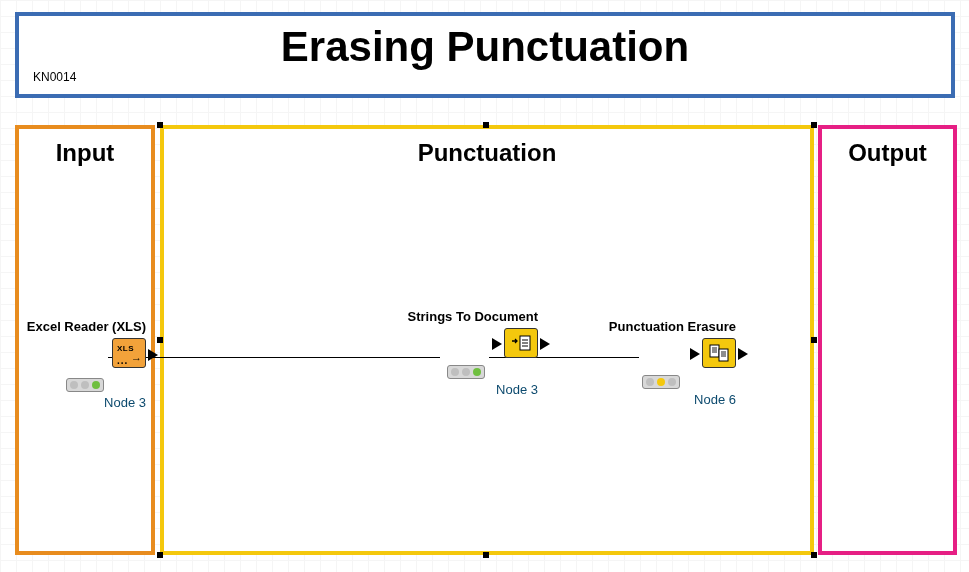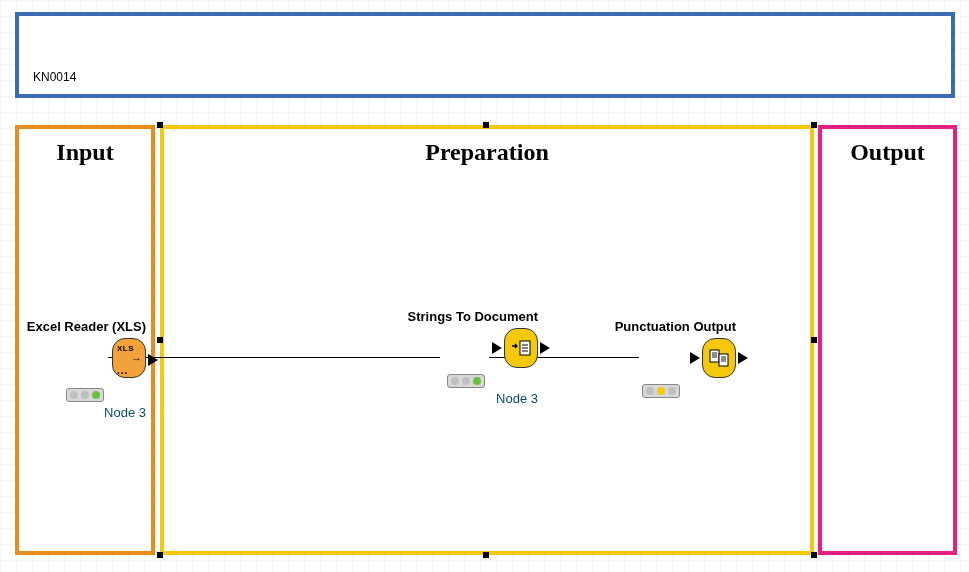--- a/index.html
+++ b/index.html
@@ -68,21 +68,20 @@
     left: 818px;
     width: 139px;
     border: 4px solid #e61f84;
   }
   .section-title {
     text-align: center;
     font-size: 24px;
     font-weight: bold;
     color: #000;
     margin-top: 10px;
-    font-family: Liberation Serif, serif;
   }
   .sel-handle {
     position: absolute;
     width: 6px;
     height: 6px;
     background: #000;
     z-index: 5;
   }
   .node {
     position: absolute;
@@ -95,23 +94,23 @@
     color: #000;
     white-space: nowrap;
     margin-bottom: 4px;
   }
   .node-icon-wrap {
     position: relative;
     display: inline-block;
   }
   .node-icon {
     width: 34px;
-    height: 40px;
+    height: 30px;
     border: 1px solid #333;
-    border-radius: 13px;
+    border-radius: 3px;
     position: relative;
     display: inline-flex;
     align-items: center;
     justify-content: center;
     font-size: 9px;
     font-weight: bold;
   }
   .node-icon.orange { background: #f2a23a; }
   .node-icon.yellow { background: #f4c80d; }
   .port-out {
@@ -191,28 +190,29 @@
     font-size: 11px;
     color: #000;
   }
 </style>
 </head>
 <body>
 
 <div class="grid-bg"></div>
 
 <div class="title-box">
+  <div class="title-main">Erasing Punctuation</div>
   <div class="title-code">KN0014</div>
 </div>
 
 <div class="section-box input-box">
   <div class="section-title">Input</div>
 </div>
 <div class="section-box prep-box">
-  <div class="section-title">Preparation</div>
+  <div class="section-title">Punctuation</div>
 </div>
 <div class="section-box output-box">
   <div class="section-title">Output</div>
 </div>
 
 <div class="sel-handle" style="left:157px; top:122px;"></div>
 <div class="sel-handle" style="left:483px; top:122px;"></div>
 <div class="sel-handle" style="left:811px; top:122px;"></div>
 <div class="sel-handle" style="left:157px; top:337px;"></div>
 <div class="sel-handle" style="left:811px; top:337px;"></div>
@@ -258,21 +258,21 @@
   </div>
   <div class="traffic">
     <div class="light"></div>
     <div class="light"></div>
     <div class="light green"></div>
   </div>
   <div class="node-label">Node 3</div>
 </div>
 
 <div class="node" style="left:586px; top:319px; width:150px;">
-  <div class="node-title">Punctuation Output</div>
+  <div class="node-title">Punctuation Erasure</div>
   <div class="node-icon-wrap">
     <div class="node-icon yellow">
       <svg width="24" height="24" viewBox="0 0 24 24">
         <rect x="3" y="4" width="9" height="12" fill="#fff" stroke="#000" stroke-width="1"></rect>
         <line x1="5" y1="7" x2="10" y2="7" stroke="#000" stroke-width="0.9"></line>
         <line x1="5" y1="9" x2="10" y2="9" stroke="#000" stroke-width="0.9"></line>
         <line x1="5" y1="11" x2="10" y2="11" stroke="#000" stroke-width="0.9"></line>
         <rect x="12" y="8" width="9" height="12" fill="#fff" stroke="#000" stroke-width="1"></rect>
         <line x1="14" y1="11" x2="19" y2="11" stroke="#000" stroke-width="0.9"></line>
         <line x1="14" y1="13" x2="19" y2="13" stroke="#000" stroke-width="0.9"></line>
@@ -280,13 +280,14 @@
       </svg>
     </div>
     <div class="port-in"></div>
     <div class="port-out"></div>
   </div>
   <div class="traffic">
     <div class="light"></div>
     <div class="light yellowL"></div>
     <div class="light"></div>
   </div>
+  <div class="node-label">Node 6</div>
 </div>
 
 </body></html>

